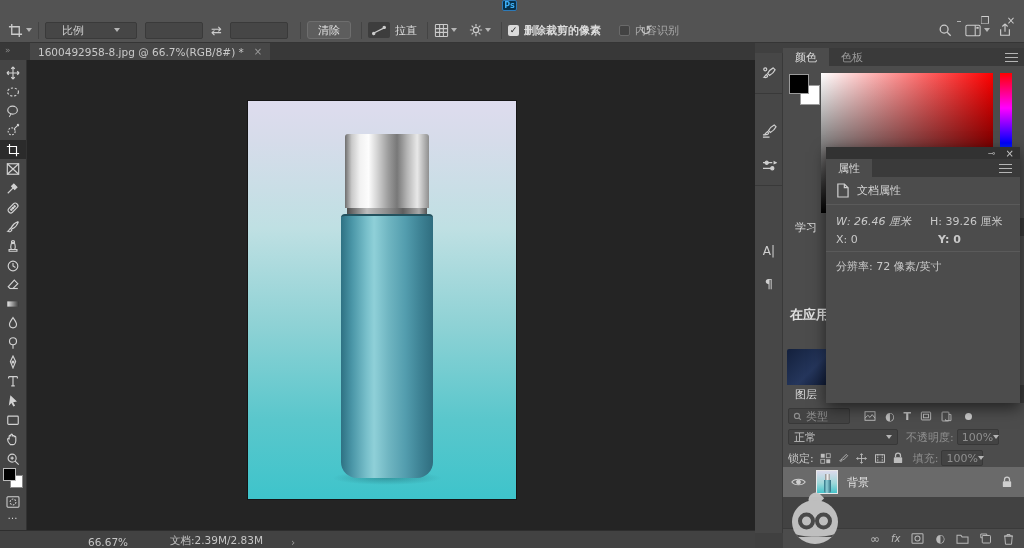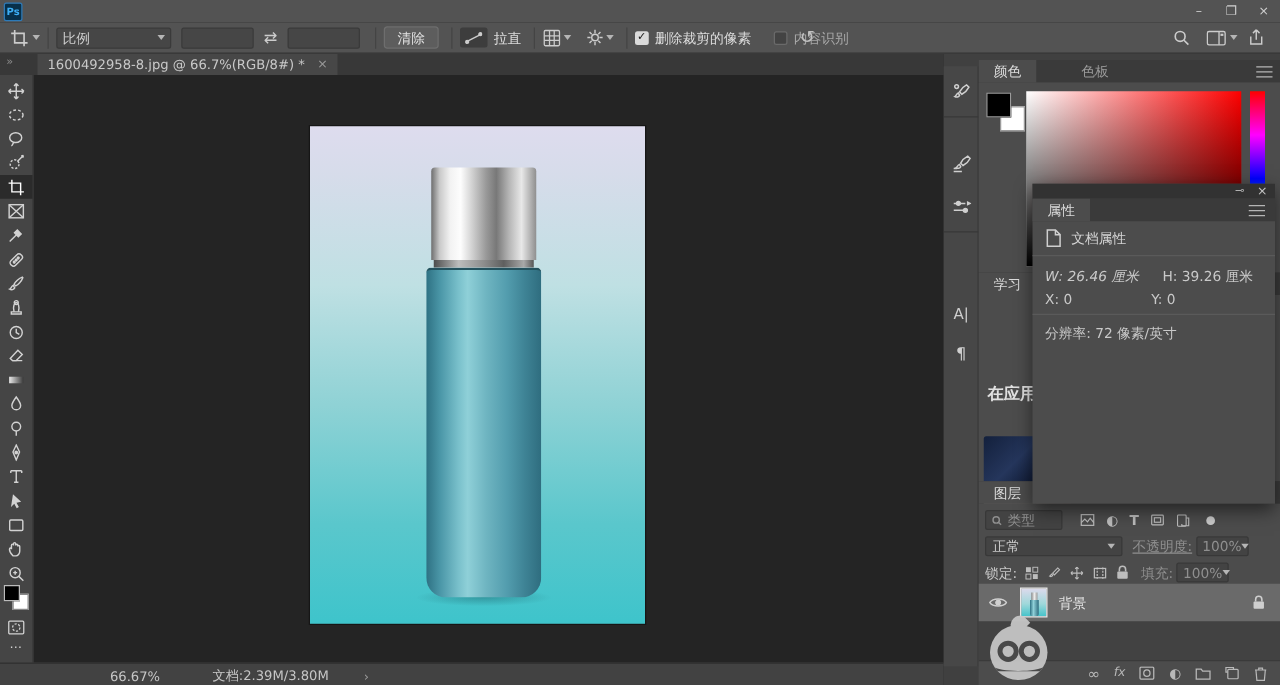--- a/index.html
+++ b/index.html
@@ -2,30 +2,30 @@
 <html><head>
 <meta charset="utf-8">
 <style>
   * { margin:0; padding:0; box-sizing:border-box; }
   html,body { width:1024px; height:548px; overflow:hidden; }
   body { font-family:"DejaVu Sans","Liberation Sans",sans-serif; font-size:11px; color:#d6d6d6; background:#242424; }
   .abs { position:absolute; }
   #app { position:relative; width:1024px; height:548px; background:#242424; overflow:hidden; }
 
   
-  #titlebar { left:0; top:0; width:1024px; height:18px; background:#535353; display:flex; align-items:center; z-index:30; }
+  #titlebar { left:0; top:0; width:1024px; height:18px; background:#535353; display:flex; align-items:center; z-index:30;flex-direction:column; }
   #ps-logo { width:15px; height:15px; margin:0 8px 0 3px; background:#07304a; border:1px solid #2d7ab8; border-radius:2px; color:#3caef5; font-size:8px; font-weight:bold; display:flex; align-items:center; justify-content:center; }
   .menu-item { padding:0 9px; color:#dddddd; font-size:11px; line-height:18px; cursor:default; }
   #win-controls { margin-left:auto; display:flex; }
   .win-btn { width:26px; height:18px; display:flex; align-items:center; justify-content:center; color:#cfcfcf; font-size:10px; }
 
   
   #optionsbar { left:0; top:18px; width:1024px; height:25px; background:#535353; border-bottom:1px solid #353535; display:flex; align-items:center; z-index:29; }
   .opt-sep { width:1px; height:17px; background:#444; margin:0 6px; }
-  .dd-box { height:17px; background:#464646; border:1px solid #3a3a3a; border-radius:2px; display:flex; align-items:center; padding:0 4px; color:#cfcfcf; }
+  .dd-box { height:17px; background:#464646; border:1px solid #3a3a3a; border-radius:2px; display:flex; align-items:center; padding:0 16px; color:#cfcfcf; }
   .chev { width:0; height:0; border-left:3.5px solid transparent; border-right:3.5px solid transparent; border-top:4px solid #b5b5b5; margin-left:auto; }
   .opt-btn { height:18px; background:#5d5d5d; border:1px solid #6e6e6e; border-radius:3px; padding:0 10px; display:flex; align-items:center; color:#e2e2e2; }
   .cb { width:11px; height:11px; border-radius:2px; margin-right:5px; display:flex; align-items:center; justify-content:center; }
   .cb.on { background:#dadada; color:#222; font-size:9px; font-weight:bold; }
   .cb.off { background:#434343; border:1px solid #6a6a6a; }
   .icon-g { color:#cccccc; display:flex; align-items:center; }
 
   
   #tabbar { left:0; top:43px; width:755px; height:17px; background:#383838; z-index:5; }
   #doctab { position:absolute; left:30px; top:0; height:17px; background:#474747; display:flex; align-items:center; padding:0 8px; color:#c9c9c9; font-size:10.5px;text-align:center; }
@@ -164,21 +164,21 @@
           <circle cx="8" cy="8" r="3"></circle>
           <path d="M8 1v3M8 12v3M1 8h3M12 8h3M3 3l2 2M11 11l2 2M13 3l-2 2M5 11l-2 2"></path>
         </svg>
       <div class="chev" style="margin-left:2px;"></div>
     </div>
     <div class="opt-sep" style="margin-left:10px;"></div>
     <div style="display:flex; align-items:center;">
       <div class="cb on">
           <span>✓</span>
         </div>
-      <span style="color:#dcdcdc;">删除裁剪的像素</span>
+      <span style="color:#dcdcdc;font-weight:bold;">删除裁剪的像素</span>
     </div>
     <div style="display:flex; align-items:center; margin-left:18px;">
       <div class="cb off"></div>
       <span style="color:#a8a8a8;">内容识别</span>
     </div>
     <div class="icon-g" style="position:absolute; left:640px; font-size:14px; color:#c2c2c2;">
         <span>↺</span>
       </div>
     <div class="icon-g" style="position:absolute; left:938px;">
       <svg width="14" height="14" viewBox="0 0 16 16" fill="none" stroke="currentColor" stroke-width="1.5">
@@ -388,21 +388,21 @@
             <circle cx="5" cy="4" r="1.7" fill="currentColor"></circle>
             <circle cx="11" cy="10" r="1.7" fill="currentColor"></circle>
             <path d="M13 3l2 1-2 1z" fill="currentColor"></path>
           </svg>
       </div>
       <div class="strip-line" style="top:132px;"></div>
       <div class="strip-icon" style="top:186px; font-size:12px;">A|</div>
       <div class="strip-icon" style="top:218px; font-size:13px;">¶</div>
     </div>
 
-    <div class="panel-tabs" style="top:5px;gap:24px;">
+    <div class="panel-tabs" style="top:5px;">
       <div class="ptab active">颜色</div>
       <div class="ptab">色板</div>
       <div class="hamb" style="margin:5px 6px 0 auto;"></div>
     </div>
     <div class="panel-body" style="top:23px; height:152px;">
       <div id="fgbg">
         <div id="fg-sw"></div>
         <div id="bg-sw"></div>
       </div>
       <div id="sat-square"></div>
@@ -450,21 +450,21 @@
             </svg>
           <div style="width:7px; height:7px; border-radius:50%; background:#c9c9c9; margin-left:4px;"></div>
         </div>
       </div>
 
       <div style="position:absolute; left:5px; top:26px; display:flex; align-items:center; width:232px;">
         <div class="recessed" style="width:110px; height:16px; padding:0 5px; color:#c9c9c9;">
           <span>正常</span>
           <div class="chev"></div>
         </div>
-        <span class="dimtxt" style="margin-left:8px;text-decoration:underline;">不透明度:</span>
+        <span class="dimtxt" style="margin-left:8px;">不透明度:</span>
         <div class="recessed" style="width:42px; height:16px; padding:0 4px; margin-left:3px;">
           <span>100%</span>
           <div class="chev"></div>
         </div>
       </div>
 
       <div style="position:absolute; left:5px; top:47px; display:flex; align-items:center; width:232px; color:#c9c9c9;">
         <span>锁定:</span>
         <div class="lyr-icons" style="margin-left:6px; gap:7px;">
           <svg width="11" height="11" viewBox="0 0 14 14" fill="currentColor">
@@ -548,28 +548,28 @@
     <div style="position:absolute; left:0; top:30px; width:194px; height:28px; border-bottom:1px solid #5a5a5a; display:flex; align-items:center; padding-left:10px; gap:8px;">
       <svg width="13" height="15" viewBox="0 0 14 16" fill="none" stroke="#cfcfcf" stroke-width="1.3">
           <path d="M2 1h7l4 4v10H2z"></path>
           <path d="M9 1v4h4"></path>
         </svg>
       <span style="color:#d5d5d5;">文档属性</span>
     </div>
     <div class="prop-row" style="top:67px;font-style:italic;">W:  26.46 厘米</div>
     <div class="prop-row" style="top:67px; left:104px;">H:  39.26 厘米</div>
     <div class="prop-row" style="top:86px;">X:  0</div>
-    <div class="prop-row" style="top:86px; left:95px;">Y:  0</div>
+    <div class="prop-row" style="top:86px; left:112px;font-weight:bold;">Y:  0</div>
     <div style="position:absolute; left:0; top:104px; width:194px; height:1px; background:#5a5a5a;"></div>
     <div class="prop-row" style="top:112px;">分辨率: 72 像素/英寸</div>
   </div>
 
   <div id="statusbar" class="abs">
     <span style="margin-left:88px;">66.67%</span>
-    <span style="margin-left:42px;">文档:2.39M/3.80M</span>
+    <span style="margin-left:42px;">文档:2.39M/2.83M</span>
     <span style="margin-left:28px; color:#9a9a9a;">›</span>
   </div>
 
   <div id="watermark" class="abs">
     <div id="wm-logo">
       <div id="wm-flame"></div>
       <div id="wm-circle">
         <svg width="46" height="44" viewBox="0 0 46 44">
           <circle cx="14.5" cy="21" r="6.5" fill="none" stroke="#4a4a4a" stroke-width="4"></circle>
           <circle cx="31.5" cy="21" r="6.5" fill="none" stroke="#4a4a4a" stroke-width="4"></circle>

